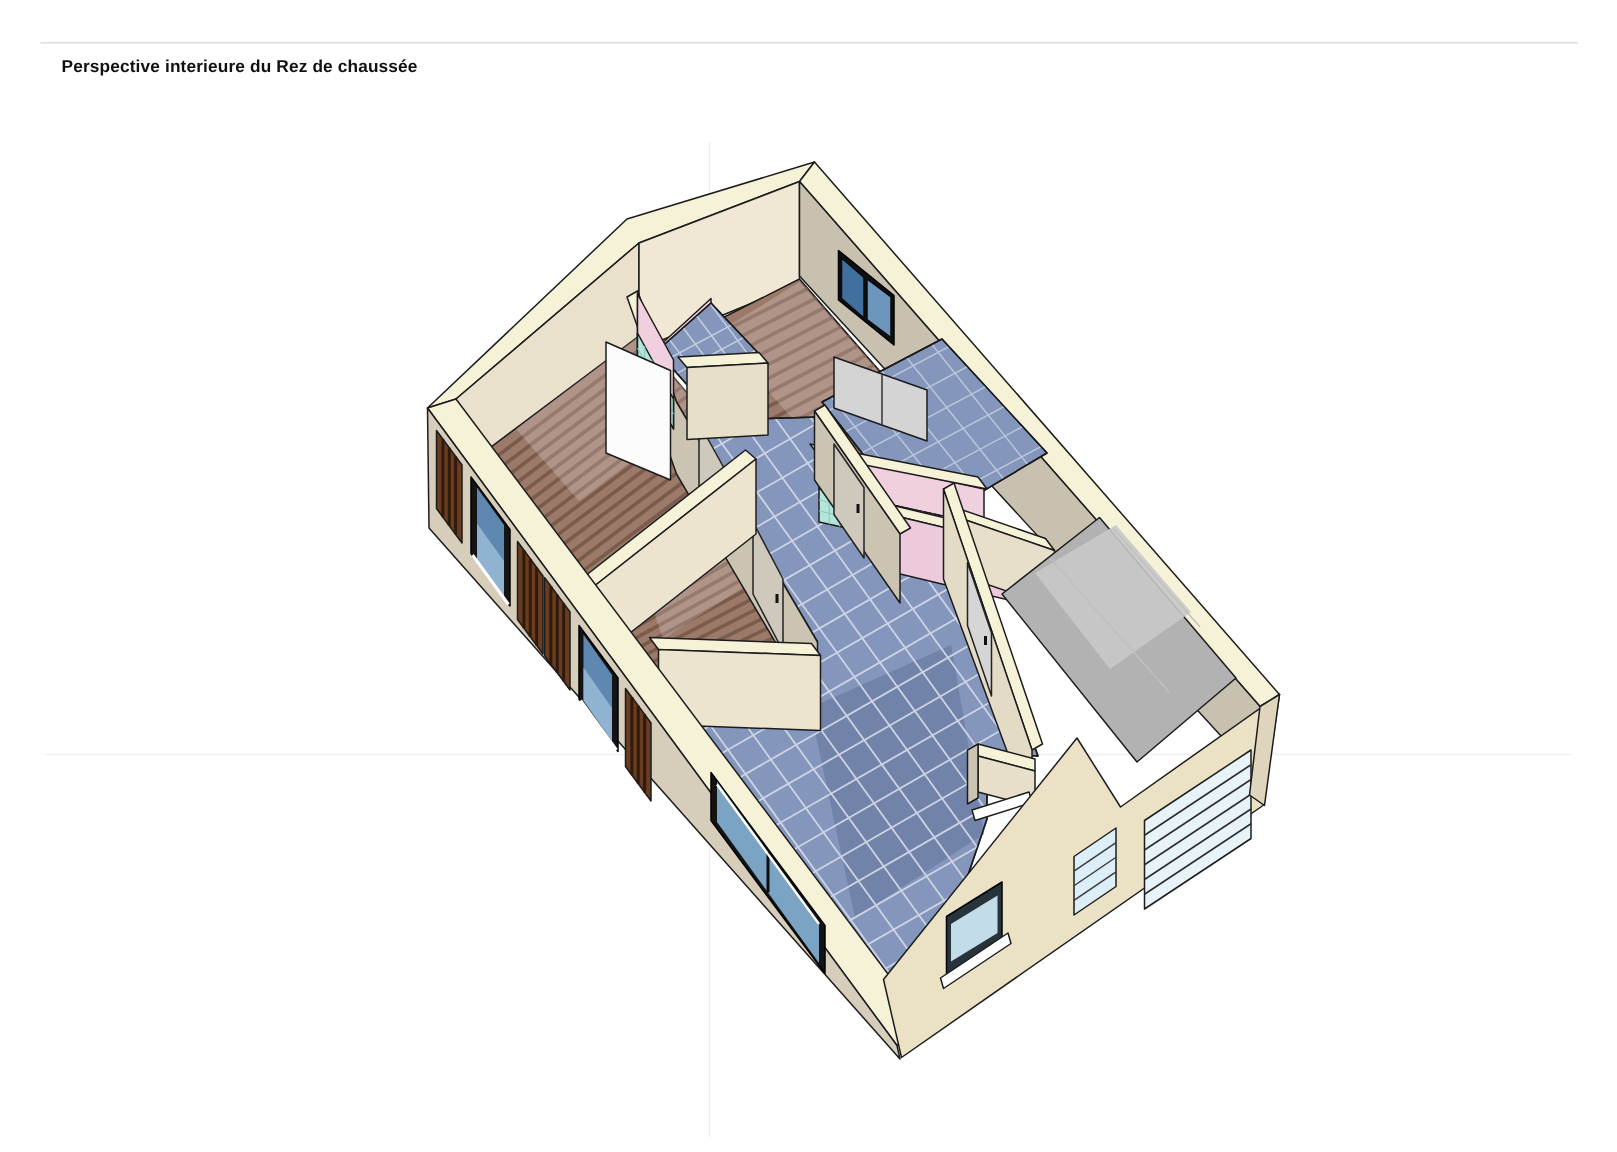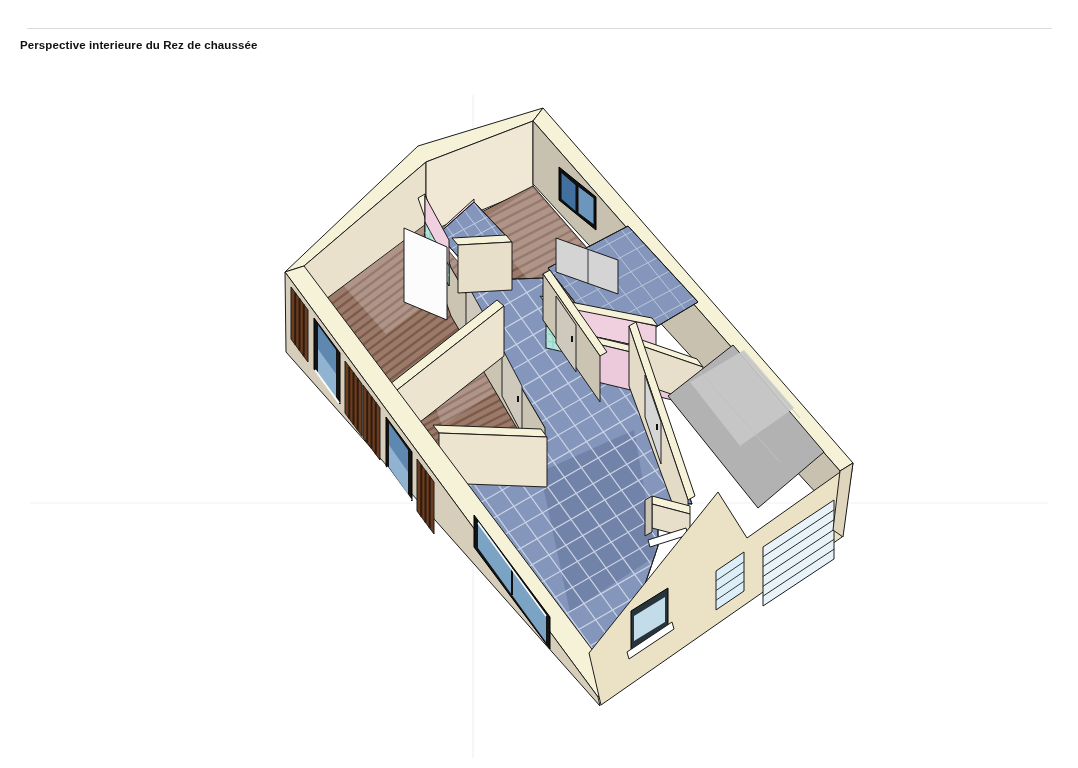--- a/index.html
+++ b/index.html
@@ -1,19 +1,19 @@
 <!DOCTYPE html>
 <html><head>
 <meta charset="utf-8">
 <style>
   html,body{margin:0;padding:0;background:#ffffff;}
   body{width:1078px;height:768px;position:relative;overflow:hidden;
        font-family:"Liberation Sans", sans-serif;}
   .page-rule{position:absolute;left:27px;top:28px;width:1025px;border-top:1px solid #dcdcdc;}
-  .page-title{position:absolute;left:20px;top:39px;font-size:11.5px;font-weight:bold;color:#111111;
+  .page-title{position:absolute;left:41px;top:39px;font-size:11.5px;font-weight:bold;color:#111111;
               letter-spacing:0.1px;}
   #scene{position:absolute;left:0;top:0;}
   svg *{vector-effect:non-scaling-stroke;}
 </style>
 </head>
 <body>
 
 <div class="page-rule"></div>
 <div class="page-title">Perspective interieure du Rez de chaussée</div>
 

